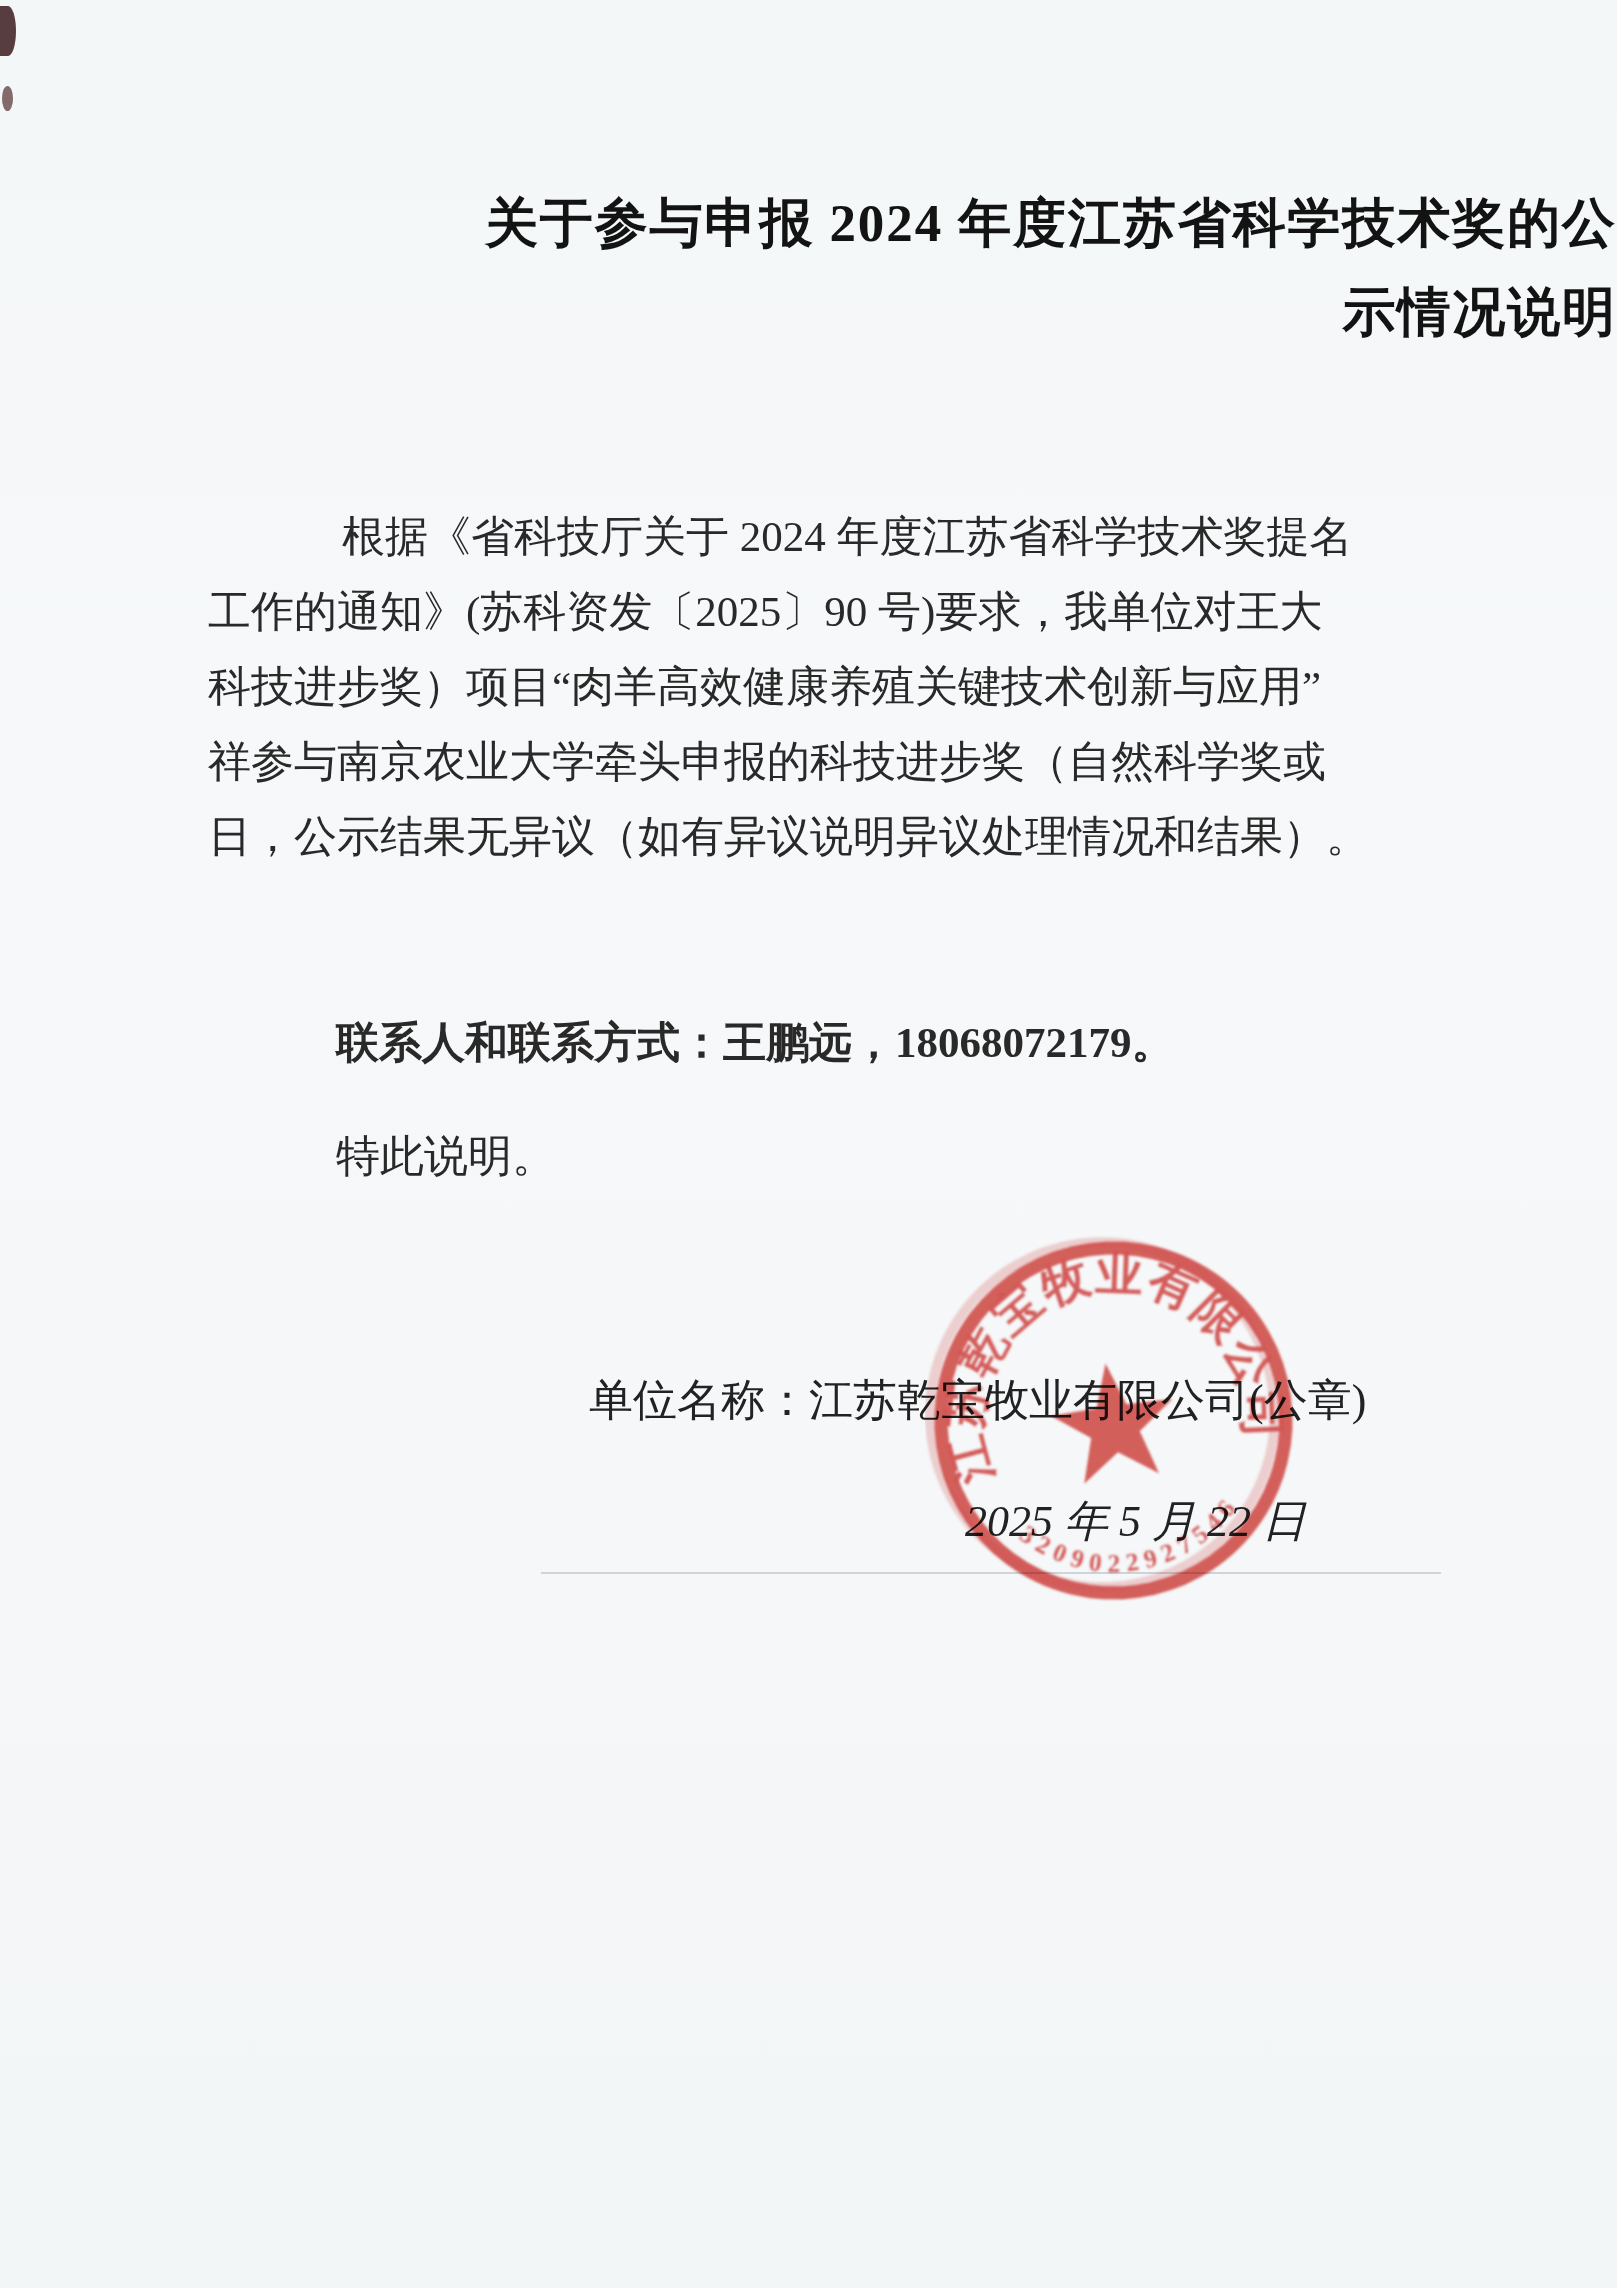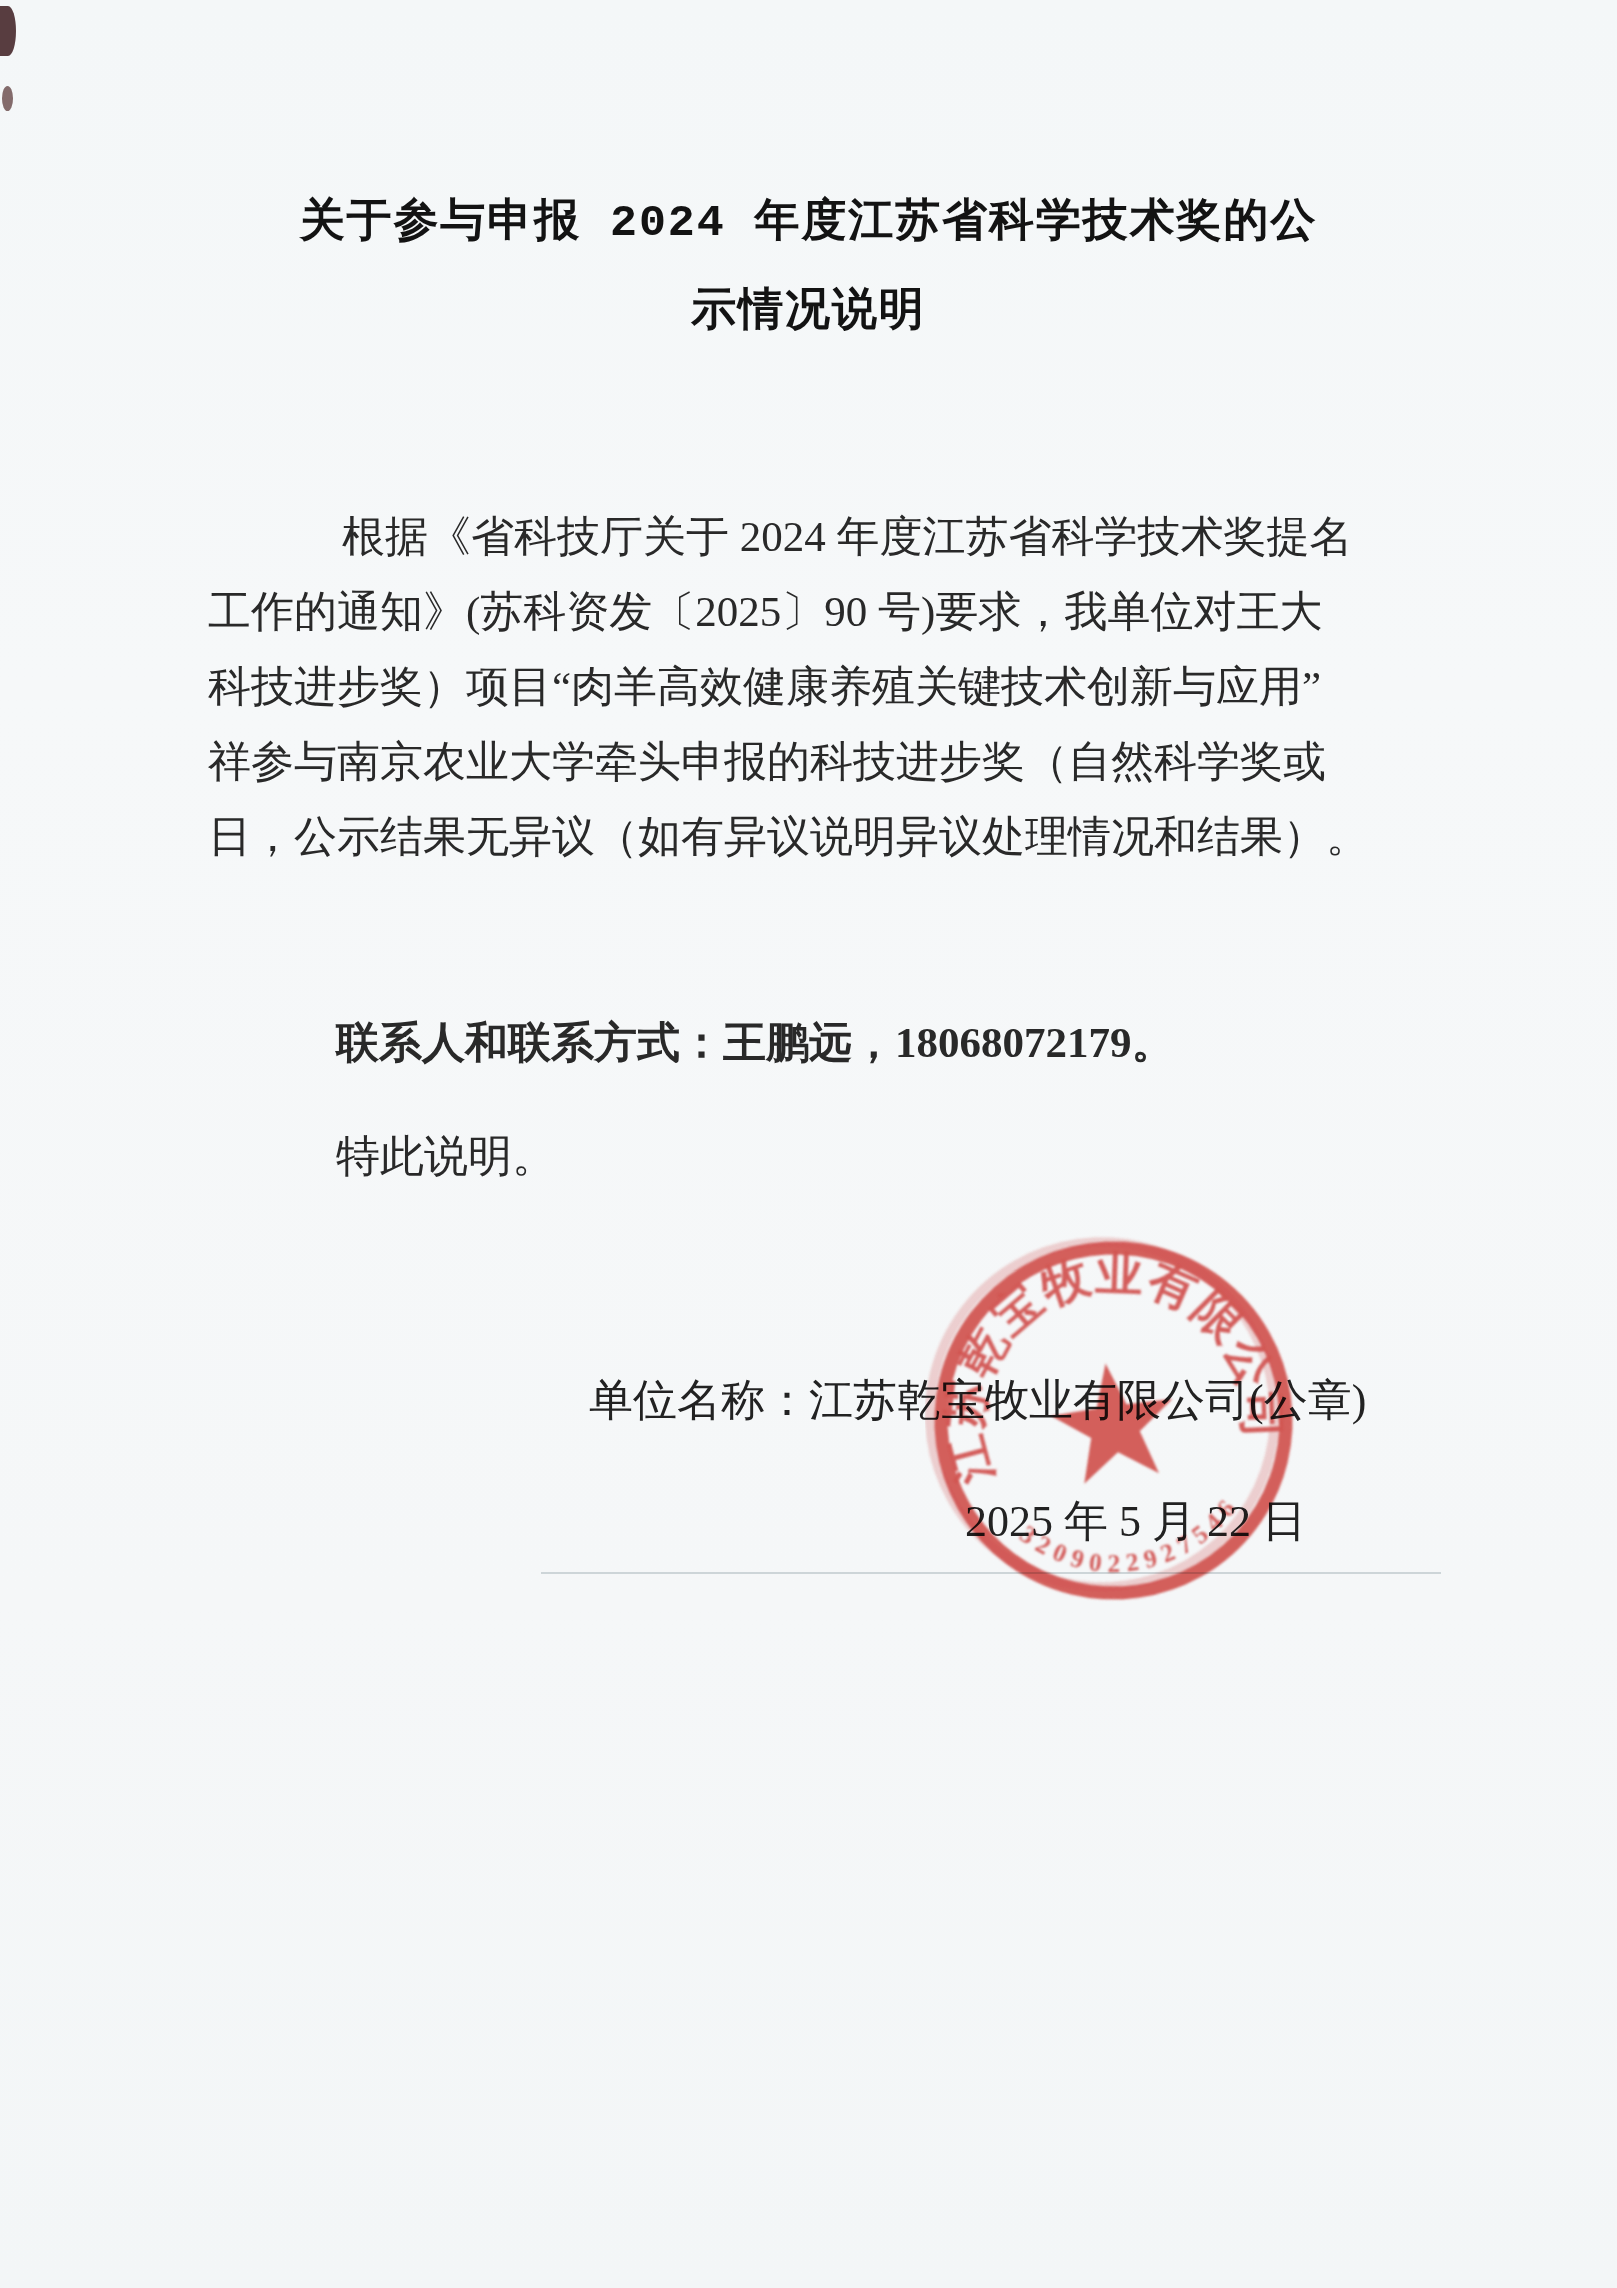--- a/index.html
+++ b/index.html
@@ -26,24 +26,24 @@
   .artifact-b {
     position: absolute; left: 1.9px; top: 86px; width: 11.2px; height: 25px;
     background: #5d3c3c; border-radius: 50%; opacity: .75;
   }
   .scan-line {
     position: absolute; left: 541px; top: 1572px; width: 900px; height: 1.9px;
     background: rgba(158, 170, 178, 0.45);
   }
   .title {
     position: absolute; left: 0; top: 179px; width: 100%;
-    text-align: center;
-    font-family: Liberation Mono, monospace;
+    text-align: right;
+    font-family: Liberation Serif, serif;
     font-weight: 700;
-    font-size: 45px;
+    font-size: 53px;
     line-height: 89px;
     letter-spacing: 1.9px;
     color: #131313;
   }
   .body-text {
     position: absolute; left: 201px; top: 499px; width: 1231px;
     font-size: 43px; line-height: 75px; color: #292929; margin-left: 7px;
   }
   .body-text .line { white-space: nowrap; }
   .body-text .line.indent { text-indent: 134px; }
@@ -57,20 +57,21 @@
   }
   .unit-line {
     position: absolute; left: 589px; top: 1363px;
     font-size: 44px; line-height: 75px; white-space: nowrap; color: #222;
     z-index: 2;
   }
   .date-line {
     position: absolute; left: 965px; top: 1484px;
     font-size: 44px; line-height: 75px; white-space: nowrap; color: #222;
     z-index: 2;
+    font-style: italic;
   }
   .seal {
     position: absolute; left: 925px; top: 1232px; width: 377px; height: 377px;
     z-index: 3;
     mix-blend-mode: multiply;
     opacity: 0.88;
   }
   .seal svg { width: 100%; height: 100%; }
   .seal text {
     font-family: "Liberation Serif", "DejaVu Serif", serif;

